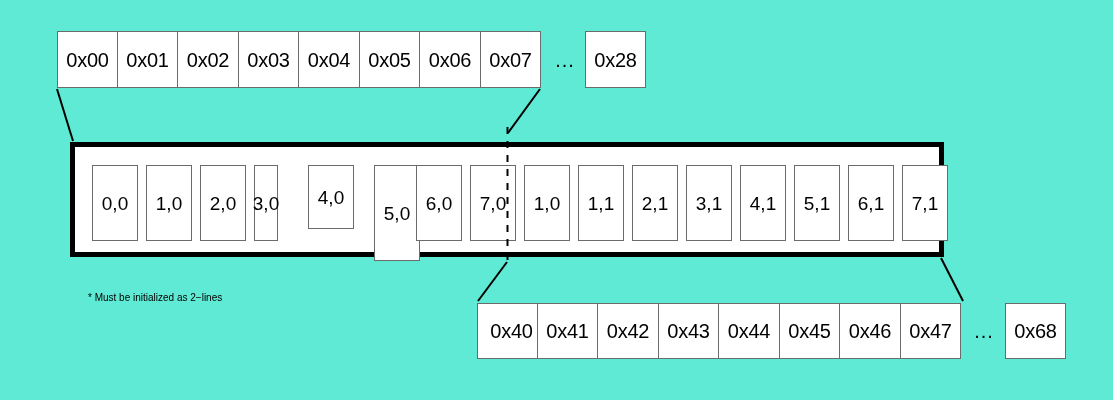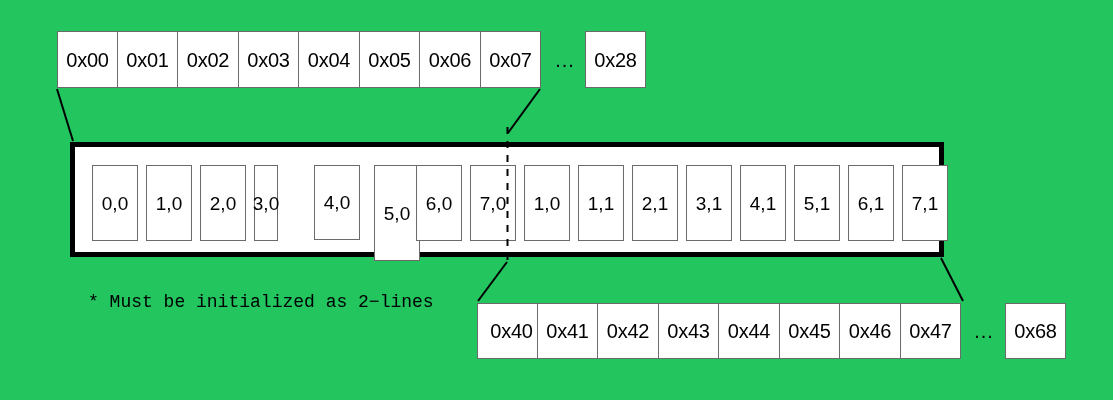--- a/index.html
+++ b/index.html
@@ -9,21 +9,21 @@
     background: #ffffff;
   }
   body {
     font-family: "Liberation Sans", sans-serif;
     color: #000000;
   }
   #diagram {
     position: relative;
     width: 1113px;
     height: 400px;
-    background: #22c55e;
+    background: #5eead4;
     overflow: hidden;
   }
 
   
   .addr-cell {
     position: absolute;
     box-sizing: border-box;
     border: 1.5px solid #6b6b6b;
     background: #ffffff;
     display: flex;
@@ -64,25 +64,24 @@
     align-items: center;
     justify-content: center;
     font-size: 19px;
     line-height: 1;
     color: #000000;
   }
 
   
   #footnote {
     position: absolute;
-    font-size: 18px;
+    font-size: 10px;
     line-height: 1;
     white-space: nowrap;
     color: #000000;
-    font-family: Liberation Mono, monospace;
   }
 
   
   #connectors {
     position: absolute;
     left: 0; top: 0;
     width: 1113px;
     height: 400px;
     pointer-events: none;
   }
@@ -105,21 +104,21 @@
     <div class="ellipsis" style="left:545px; top:31px; width:40px; height:57px;">...</div>
 
     <div class="addr-cell" style="left:585px; top:31px; width:61px; height:57px;">0x28</div>
   </div>
 
   <div id="cache-box" style="left:70px; top:142px; width:874px; height:115px;">
     <div class="way-cell" style="left:17px;  top:18px; width:46px; height:76px;">0,0</div>
     <div class="way-cell" style="left:71px;  top:18px; width:46px; height:76px;">1,0</div>
     <div class="way-cell" style="left:125px; top:18px; width:46px; height:76px;">2,0</div>
     <div class="way-cell" style="left:179px; top:18px; width:24px; height:76px;">3,0</div>
-    <div class="way-cell" style="left:239px; top:18px; width:46px; height:75px;">4,0</div>
+    <div class="way-cell" style="left:233px; top:18px; width:46px; height:64px;">4,0</div>
     <div class="way-cell" style="left:287px; top:18px; width:46px; height:96px;margin-left:12px;">5,0</div>
     <div class="way-cell" style="left:341px; top:18px; width:46px; height:76px;">6,0</div>
     <div class="way-cell" style="left:395px; top:18px; width:46px; height:76px;">7,0</div>
 
     <div class="way-cell" style="left:449px; top:18px; width:46px; height:76px;">1,0</div>
     <div class="way-cell" style="left:503px; top:18px; width:46px; height:76px;">1,1</div>
     <div class="way-cell" style="left:557px; top:18px; width:46px; height:76px;">2,1</div>
     <div class="way-cell" style="left:611px; top:18px; width:46px; height:76px;">3,1</div>
     <div class="way-cell" style="left:665px; top:18px; width:46px; height:76px;">4,1</div>
     <div class="way-cell" style="left:719px; top:18px; width:46px; height:76px;">5,1</div>

